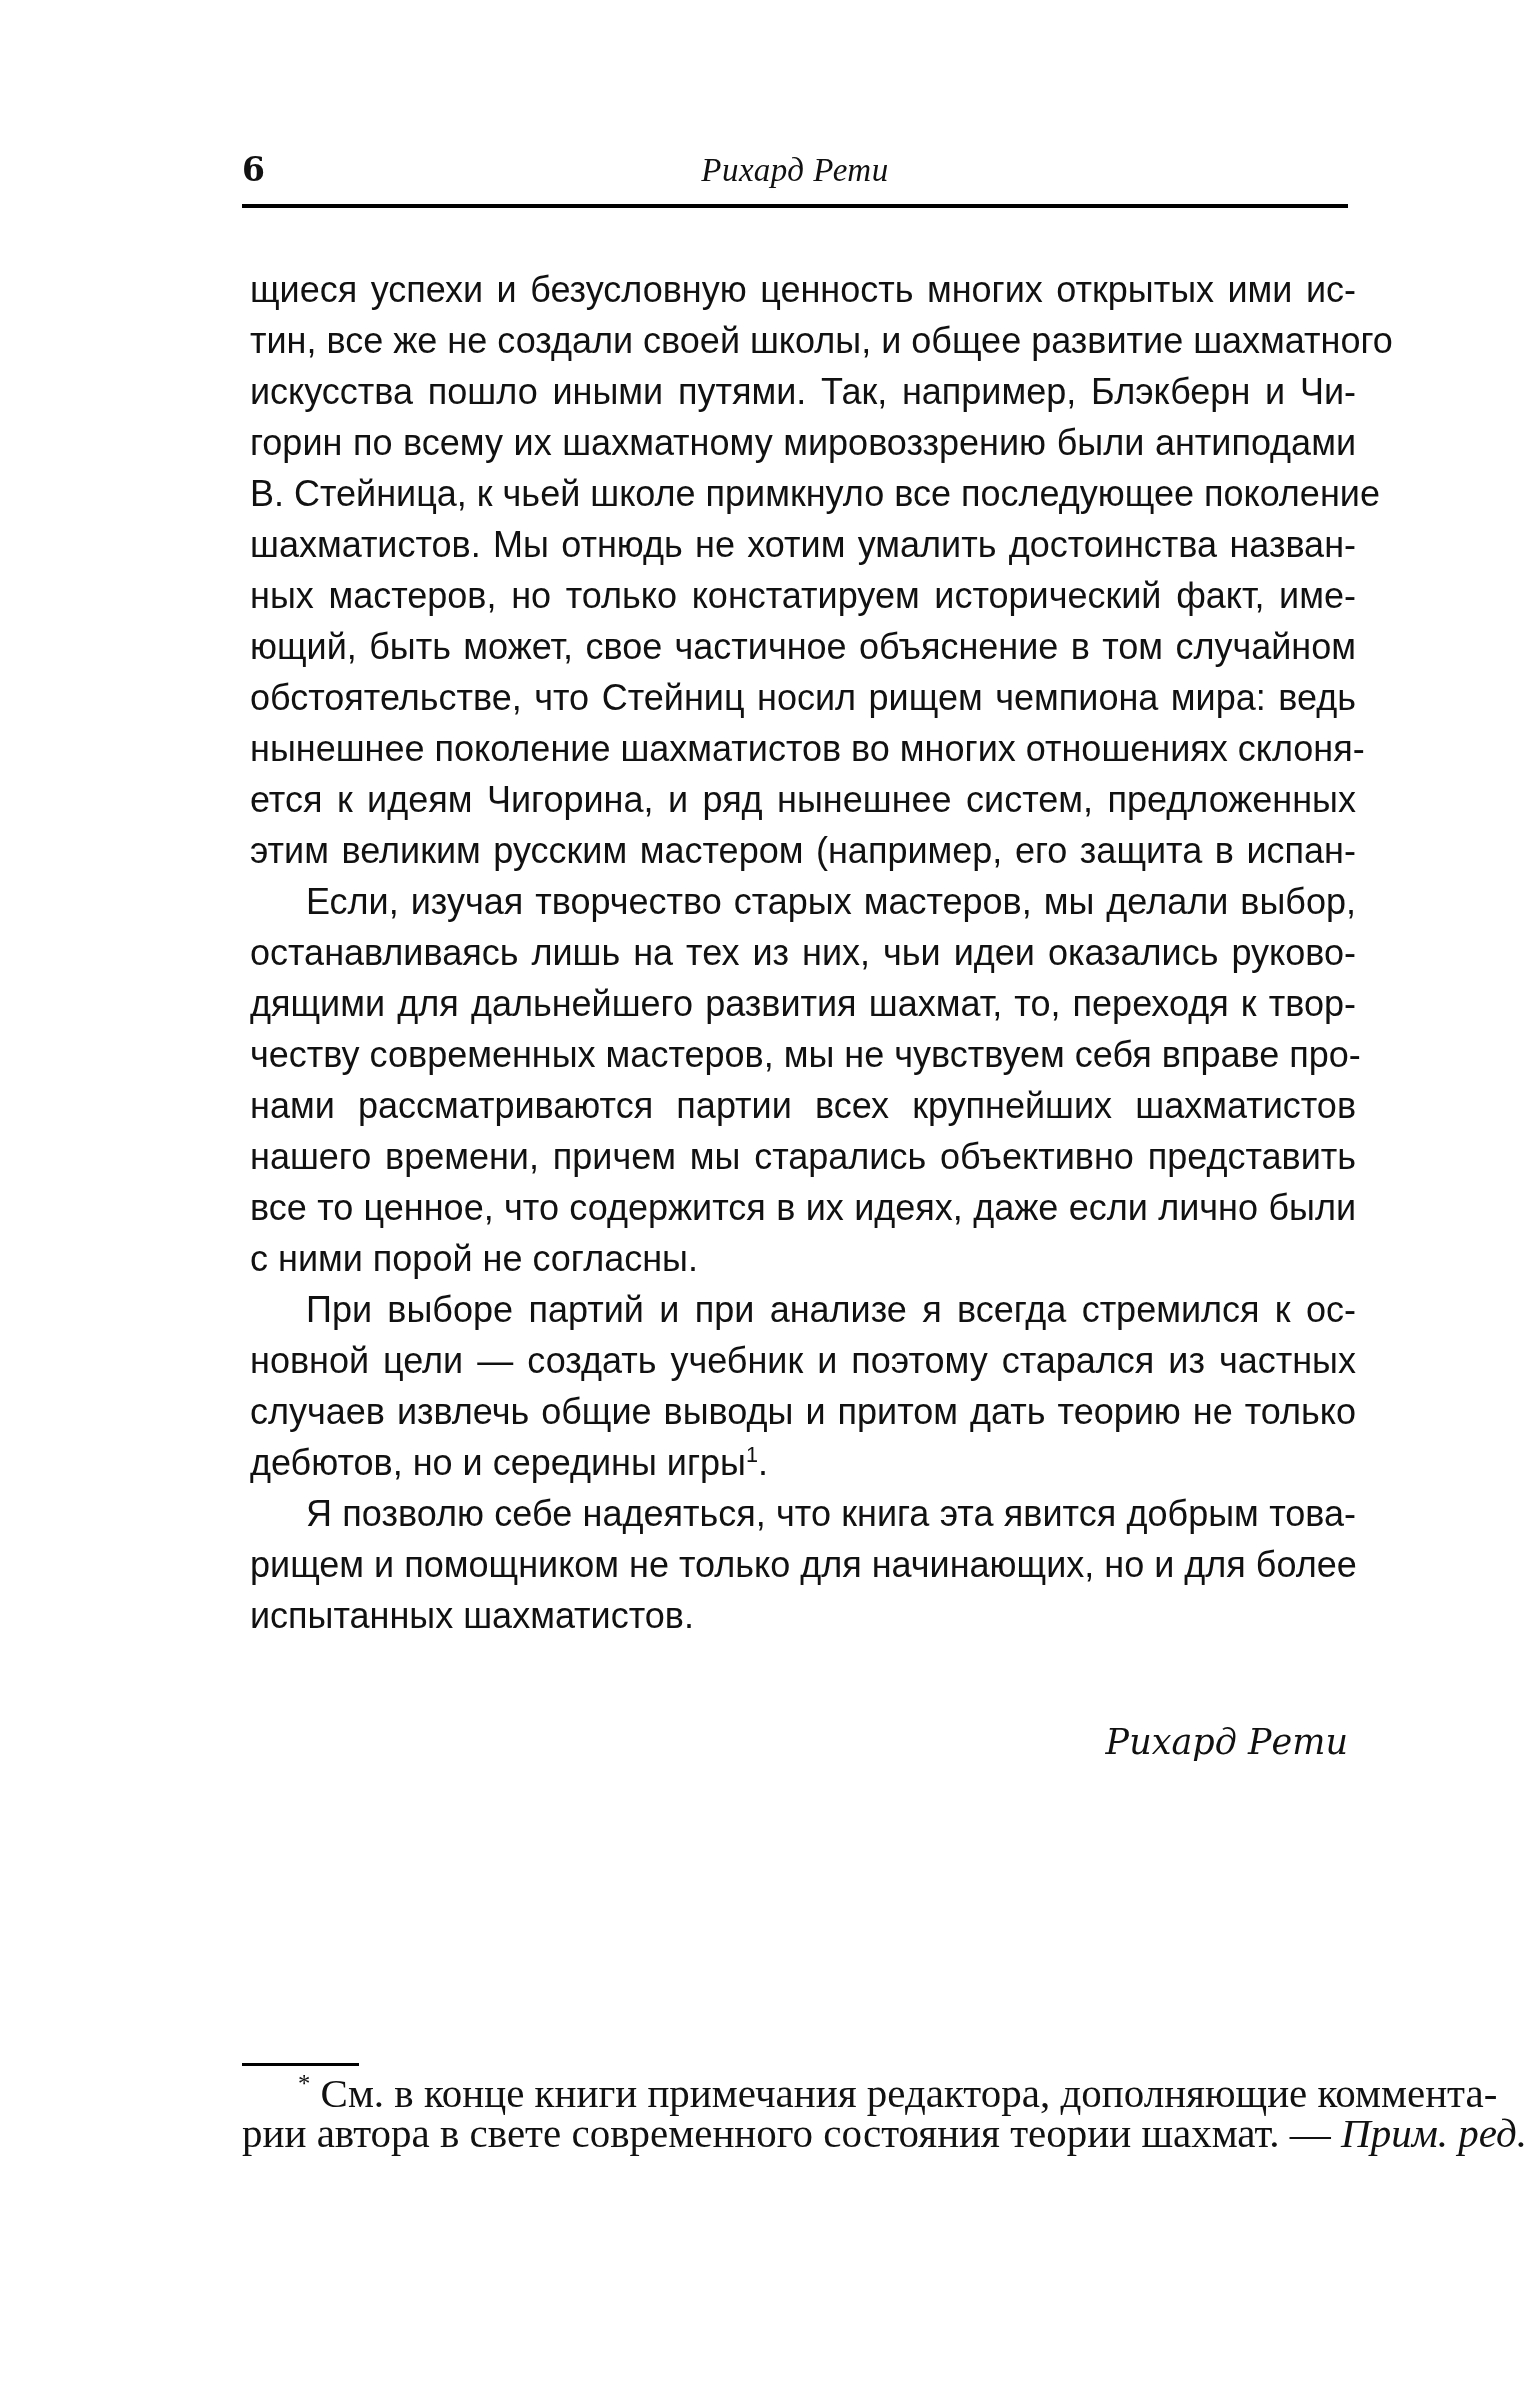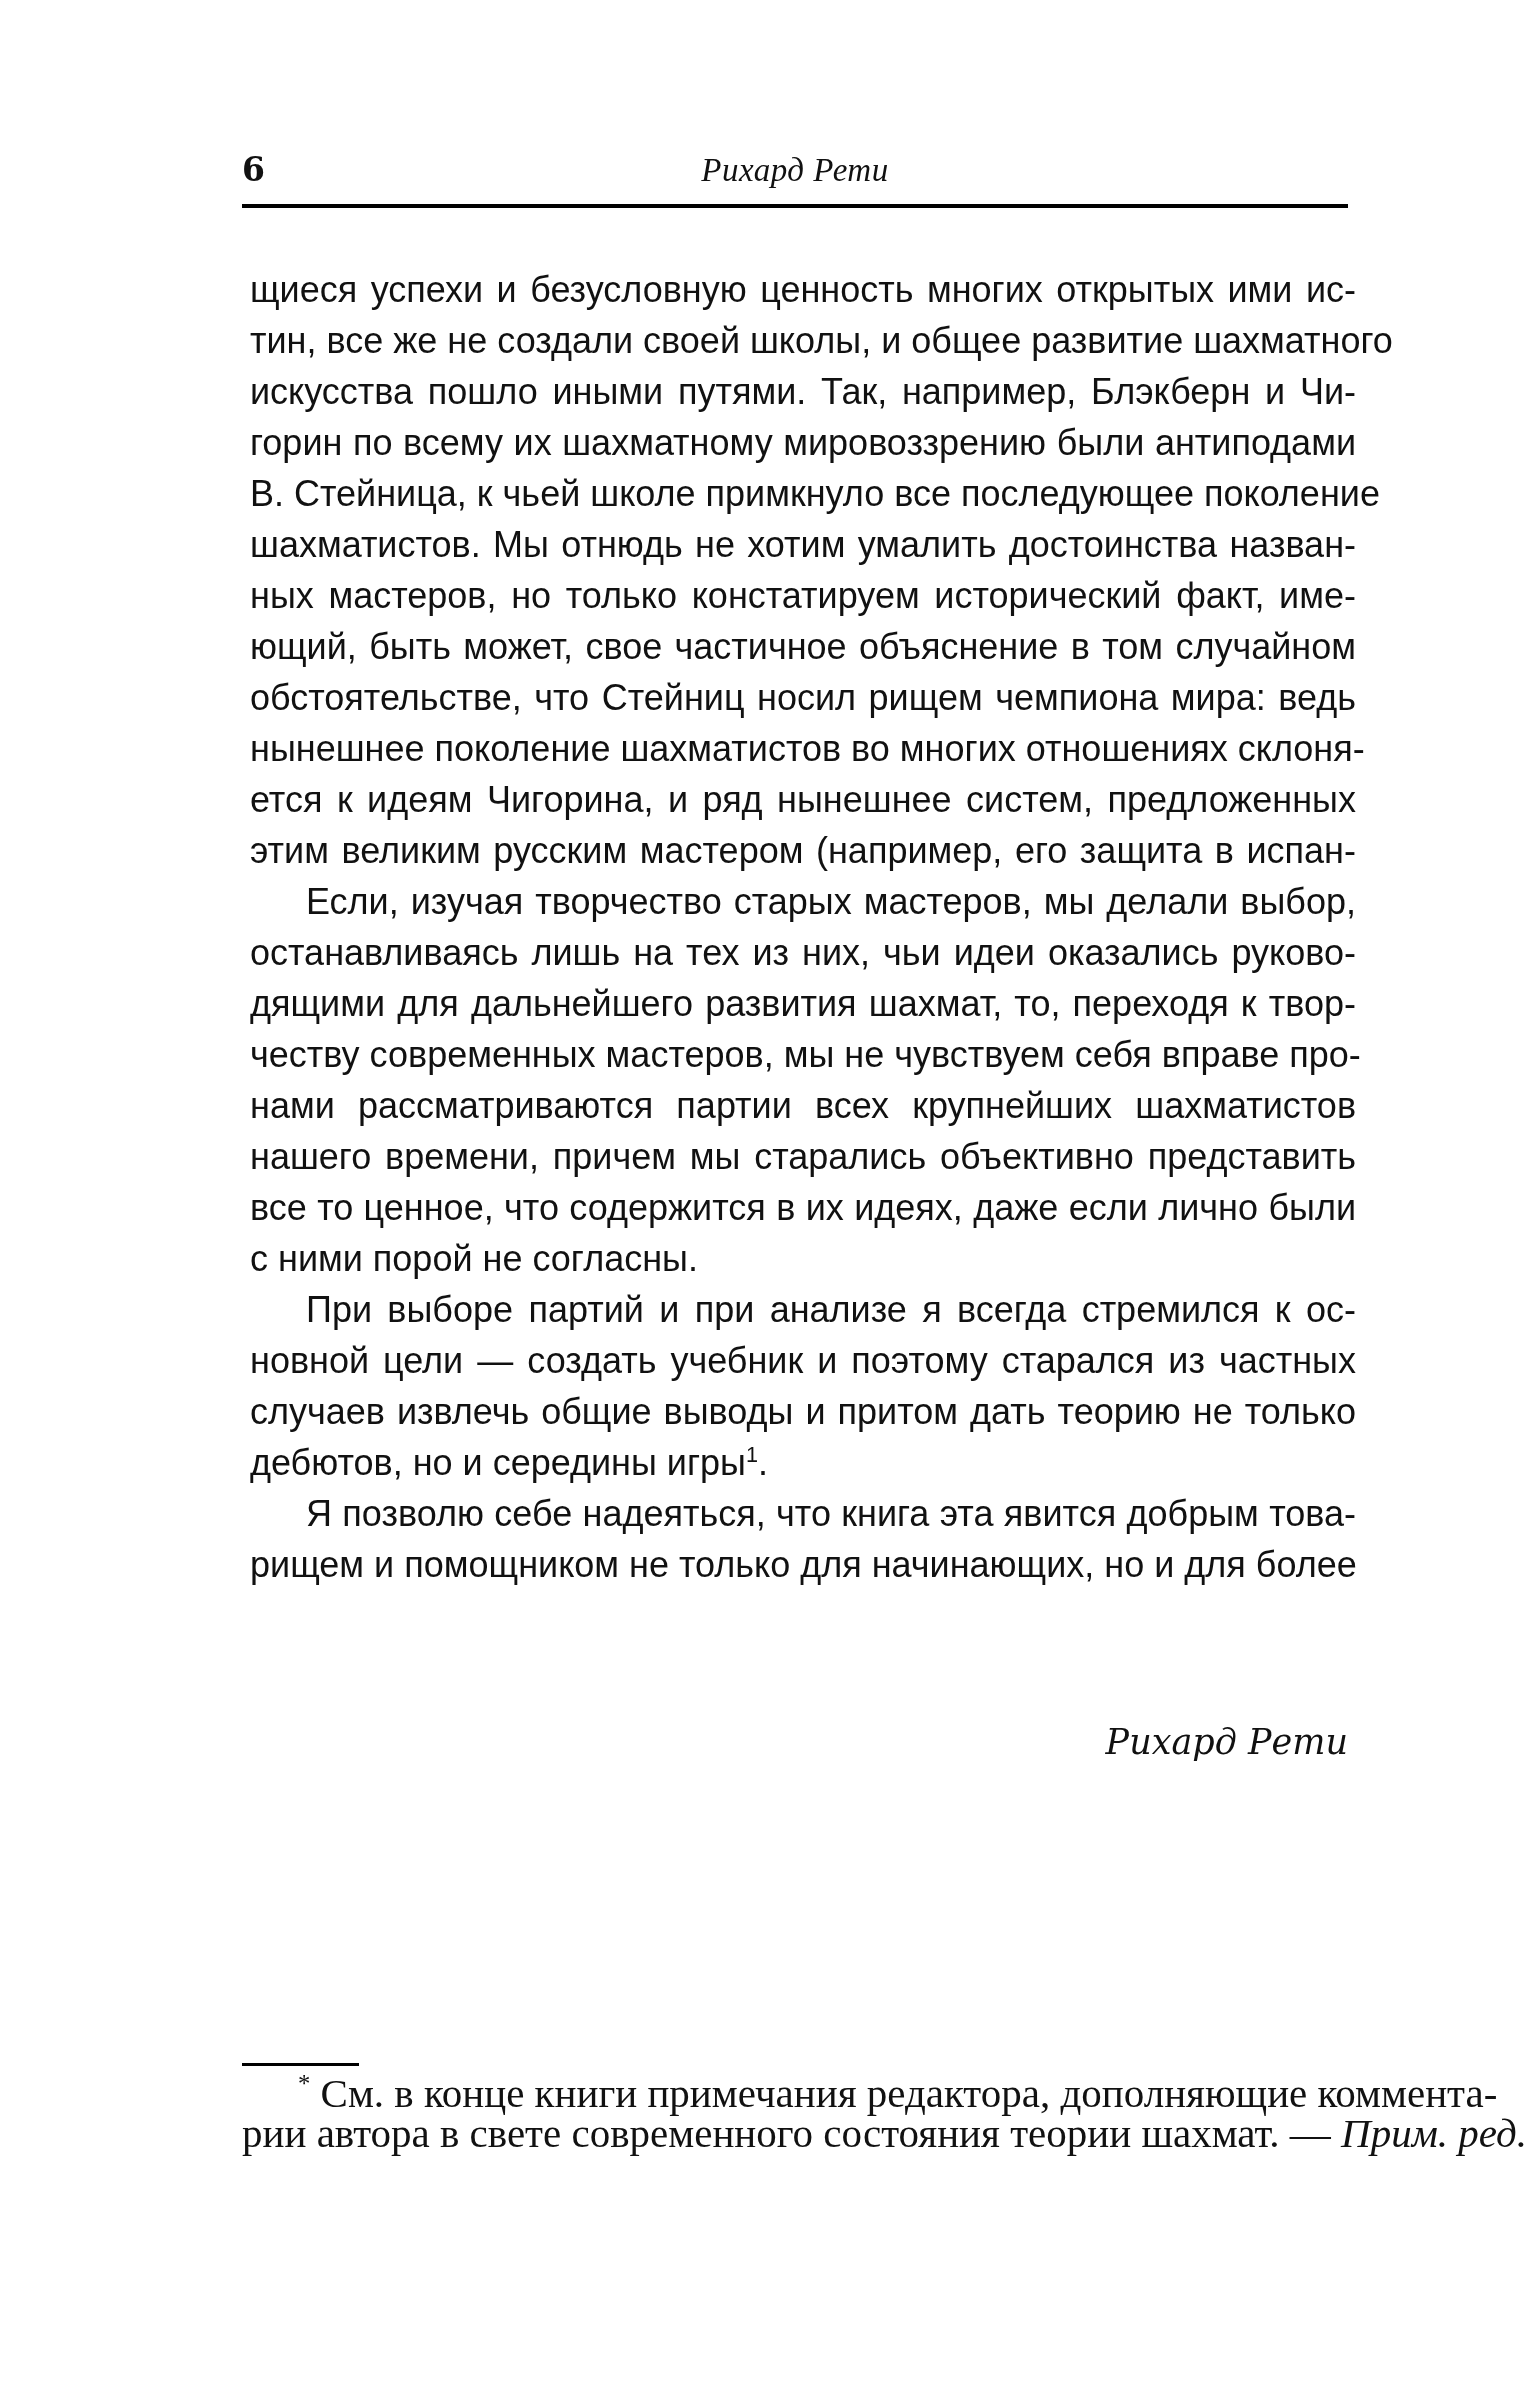--- a/index.html
+++ b/index.html
@@ -63,20 +63,21 @@
     <div>
       <span class="line indent">При выборе партий и при анализе я всегда стремился к ос-</span>
       <span class="line">новной цели — создать учебник и поэтому старался из частных</span>
       <span class="line">случаев извлечь общие выводы и притом дать теорию не только</span>
       <span class="line last"><span>дебютов, но и середины игры</span><sup>1</sup><span>.</span></span>
     </div>
 
     <div>
       <span class="line indent">Я позволю себе надеяться, что книга эта явится добрым това-</span>
       <span class="line">рищем и помощником не только для начинающих, но и для более</span>
+      <span class="line last">испытанных шахматистов.</span>
     </div>
   </div>
 
   <div class="signature">Рихард Рети</div>
 
   <div class="fn-rule"></div>
   <div class="footnote">
     <span class="line fn-indent"><sup>*</sup> <span>См. в конце книги примечания редактора, дополняющие коммента-</span></span>
     <span class="line"><span>рии автора в свете современного состояния теории шахмат. —</span> <span class="it">Прим. ред.</span></span>
   </div>

